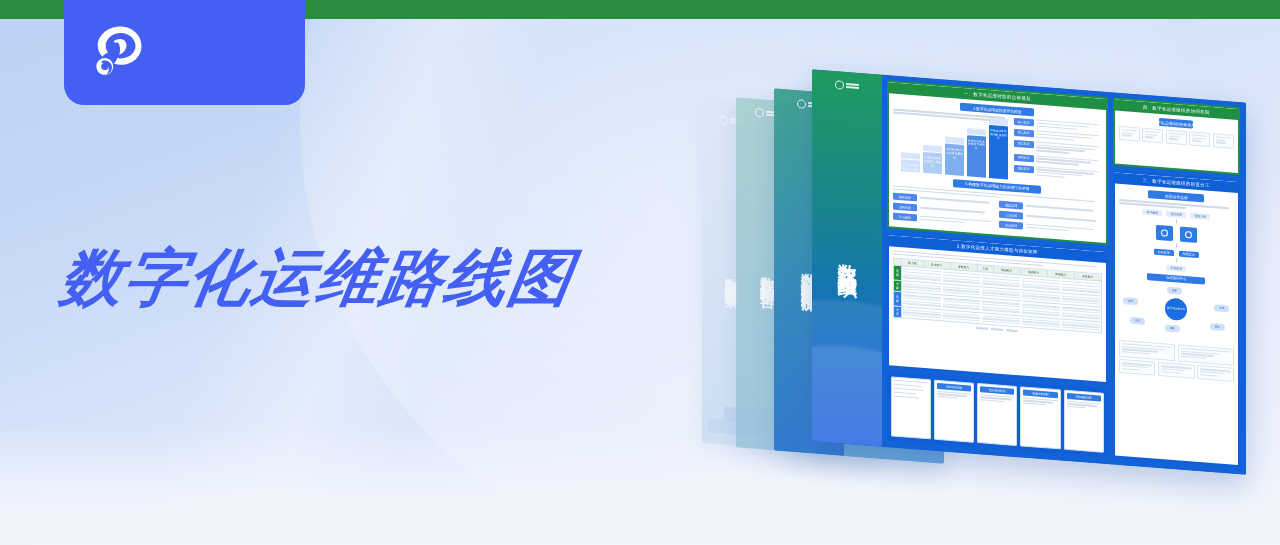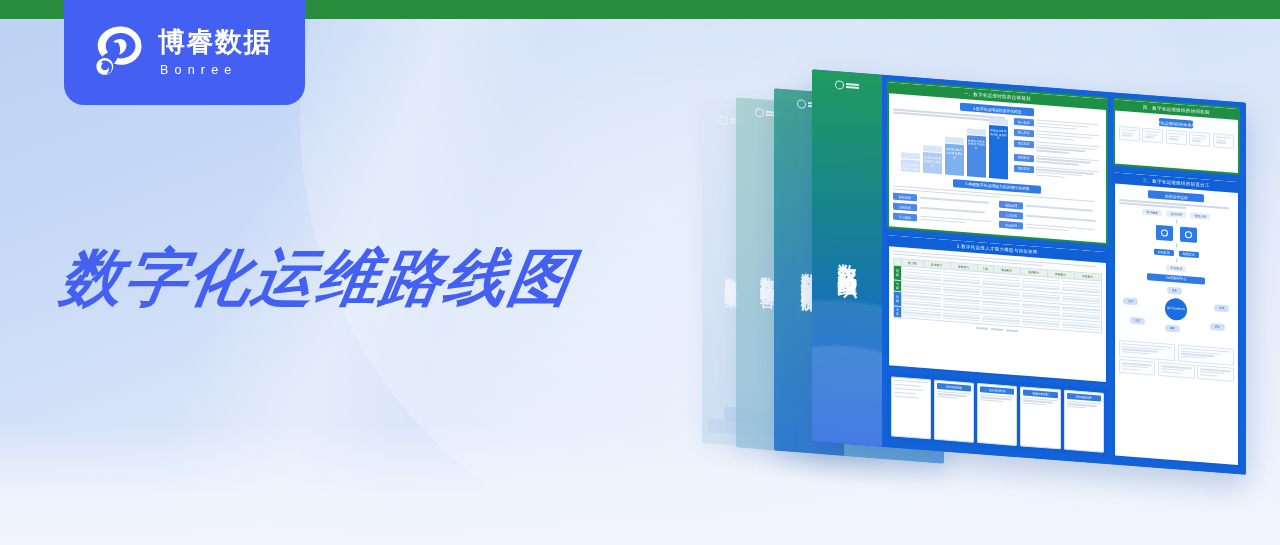--- a/index.html
+++ b/index.html
@@ -295,24 +295,20 @@
 
 <div id="topbar"></div>
 
 <div id="logo-card">
   <svg id="logo-mark" viewBox="0 0 66 66">
     <path fill="#ffffff" d="M34.5 6.5c11.5 0 21 8.6 21 19.4 0 10.6-9 18.8-20.3 18.8-2.6 0-5.1-.4-7.4-1.2 1.6-1.6 2.8-3.5 3.6-5.6 1.2.3 2.5.5 3.8.5 7.9 0 14.3-5.7 14.3-12.6 0-7.1-6.6-12.9-14.8-12.9-8.3 0-15 5.8-15 12.9 0 2.5.8 4.8 2.3 6.8-2.2.9-4.1 2.3-5.6 4.1C13.2 33.3 11.7 29.5 11.7 25.6 11.7 14.9 22.3 6.5 34.5 6.5z"></path>
     <path fill="#ffffff" d="M27.3 21.8c3.4-3.4 8.6-3.8 11.4-1 2.8 2.8 2.2 7.9-1.2 11.3-1.3 1.3-2.8 2.2-4.3 2.7.6-1.6.9-3.3.9-5 0-2.6-.7-5.1-2-7.2-1.6.1-3.2.4-4.8-.8z"></path>
     <path fill="#ffffff" d="M18.8 38.1c4.6 0 8.4 3.7 8.4 8.3 0 4.6-3.8 8.3-8.4 8.3-4.6 0-8.4-3.7-8.4-8.3 0-4.6 3.8-8.3 8.4-8.3zm0 4.6c-2 0-3.7 1.6-3.7 3.7 0 2 1.7 3.7 3.7 3.7 2.1 0 3.7-1.7 3.7-3.7 0-2.1-1.6-3.7-3.7-3.7z"></path>
     <path fill="#4360f2" d="M16.2 40.9c3.5-1.3 7.3.2 9 3.4 1.7 3.3.6 7.2-2.5 9.2-.6.4-1.3.7-2 .9 2.4-2.4 2.8-6 .9-8.8-1.5-2.2-4-3.2-6.5-2.8.3-.7.7-1.3 1.1-1.9z"></path>
   </svg>
-  <div id="logo-txt">
-    <div id="logo-cn">博睿数据</div>
-    <div id="logo-en">Bonree</div>
-  </div>
 </div>
 
 <div id="headline">数字化运维路线图</div>
 
 <div id="stack">
 
   <div class="slab" id="slab1"></div>
   <div class="slab" id="slab2"></div>
 
   <div class="poster" id="p4">

